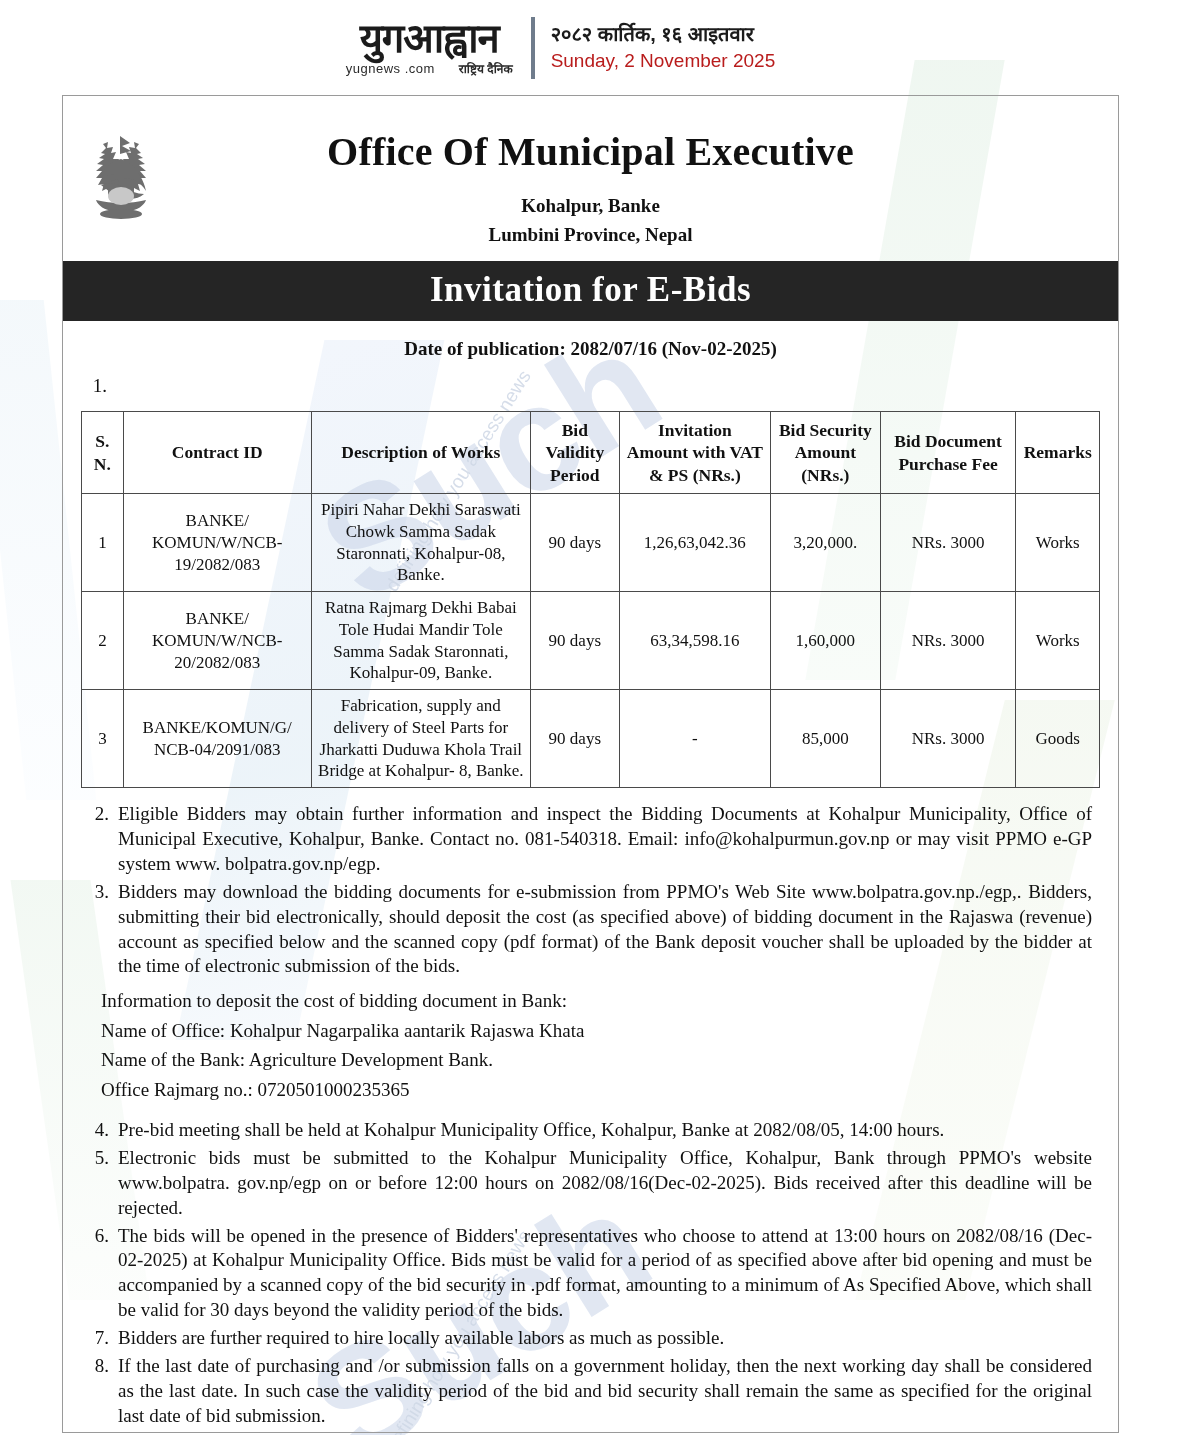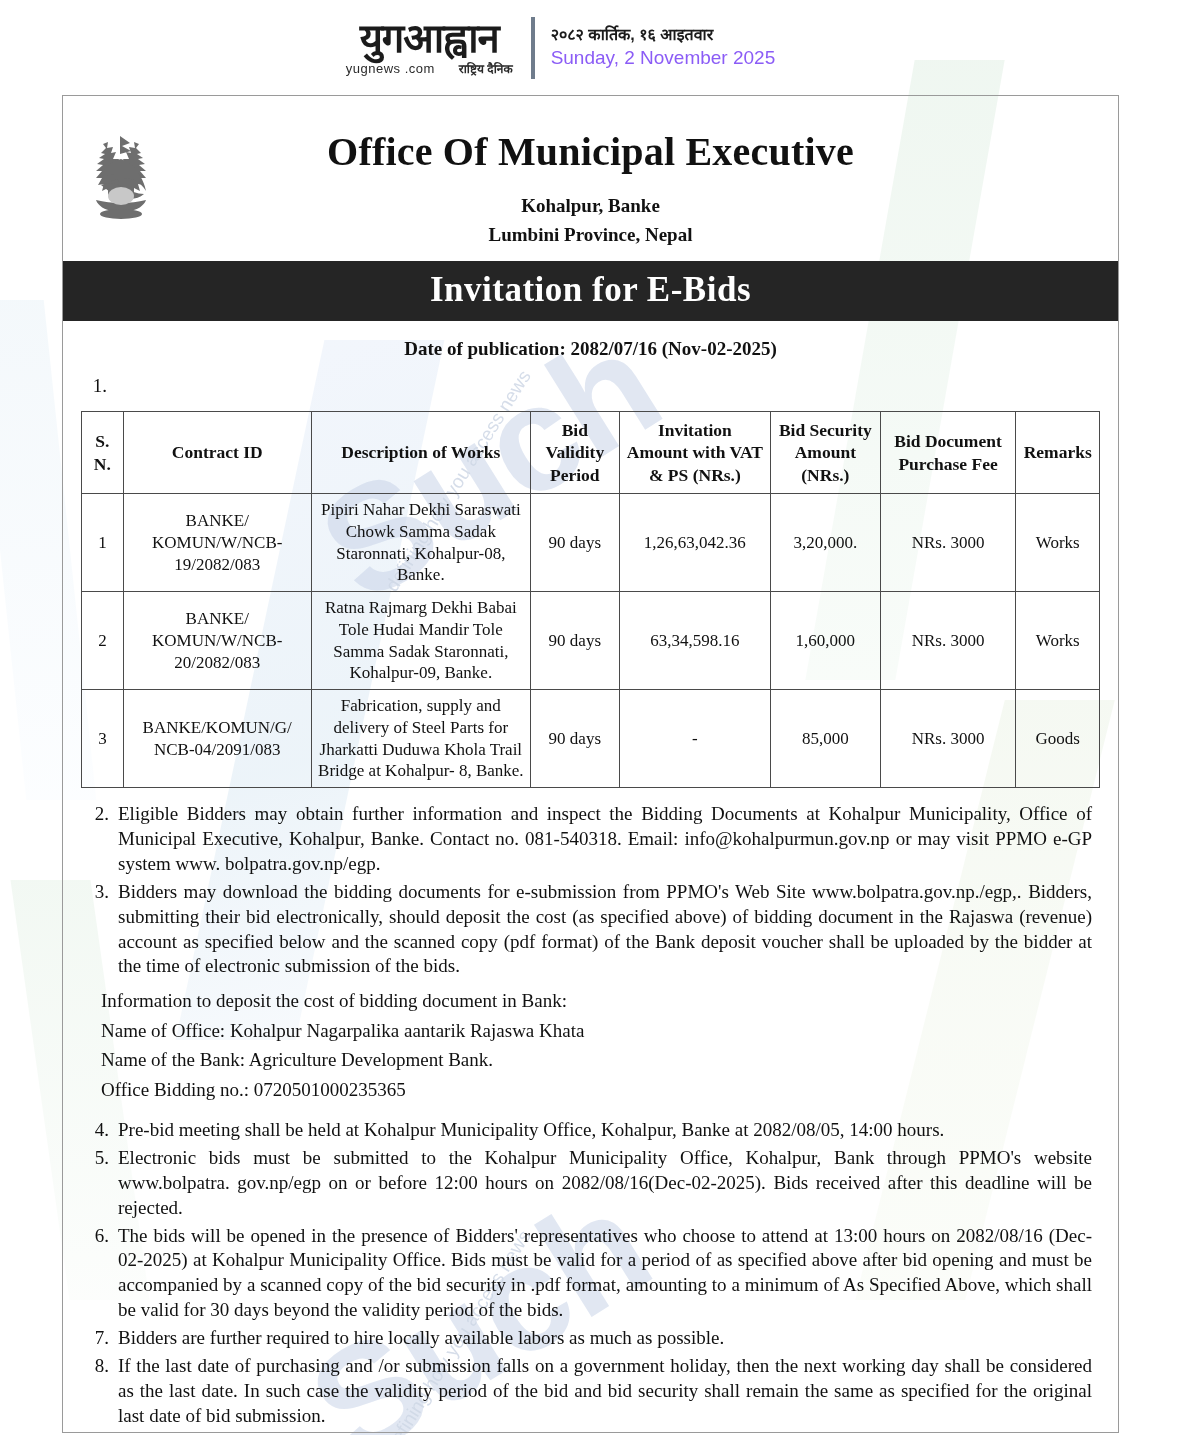--- a/index.html
+++ b/index.html
@@ -87,25 +87,25 @@
     font-size: 12px; font-weight: 700; color: #2a2a2a;
   }
   .mast-divider {
     width: 4px; height: 62px;
     background: #6f7c8c;
     margin: 0 16px 0 4px;
   }
   .mast-dates { line-height: 1.35; }
   .mast-date-np {
     font-family: "Liberation Sans", sans-serif;
-    font-size: 16px; color: #1b1b1b; font-weight: 600;
+    font-size: 20px; color: #1b1b1b; font-weight: 600;
   }
   .mast-date-en {
     font-family: "Liberation Sans", sans-serif;
-    font-size: 19px; color: #8b5cf6;
+    font-size: 19px; color: #b91c1c;
   }
 
   
   .notice {
     position: relative; z-index: 2;
     margin: 0 62px;
     border: 1px solid #9a9a9a;
     background: transparent;
   }
 
@@ -365,21 +365,21 @@
       <div class="clause">
         <span class="clause-num">3.</span>
         <span class="clause-body">Bidders may download the bidding documents for e-submission from PPMO's Web Site www.bolpatra.gov.np./egp,. Bidders, submitting their bid electronically, should deposit the cost (as specified above) of bidding document in the Rajaswa (revenue) account as specified below and the scanned copy (pdf format) of the Bank deposit voucher shall be uploaded by the bidder at the time of electronic submission of the bids.</span>
       </div>
     </div>
 
   <div class="bank-lines">
     <div>Information to deposit the cost of bidding document in Bank:</div>
     <div>Name of Office: Kohalpur Nagarpalika aantarik Rajaswa Khata</div>
     <div>Name of the Bank: Agriculture Development Bank.</div>
-    <div>Office Bidding no.: 0720501000235365</div>
+    <div>Office Rajmarg no.: 0720501000235365</div>
   </div>
 
   <div class="clauses" id="clauses-bottom">
       <div class="clause">
         <span class="clause-num">4.</span>
         <span class="clause-body">Pre-bid meeting  shall be held at Kohalpur Municipality Office, Kohalpur, Banke at 2082/08/05, 14:00 hours.</span>
       </div>
       <div class="clause">
         <span class="clause-num">5.</span>
         <span class="clause-body">Electronic bids must be submitted to the Kohalpur Municipality Office, Kohalpur, Bank through PPMO's website www.bolpatra. gov.np/egp on or before 12:00 hours on 2082/08/16(Dec-02-2025). Bids received after this deadline will be rejected.</span>

